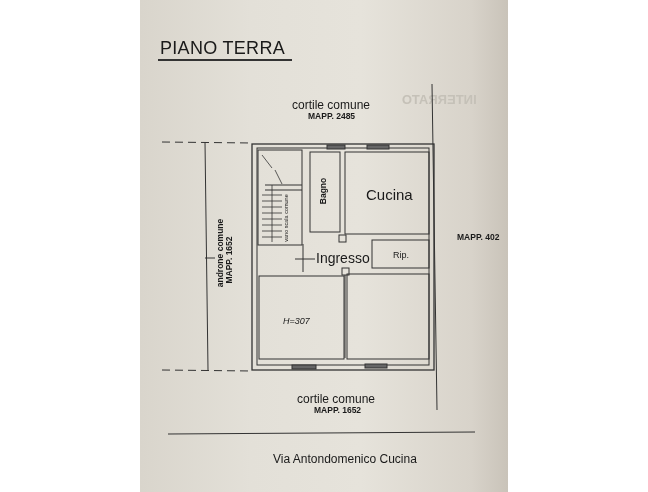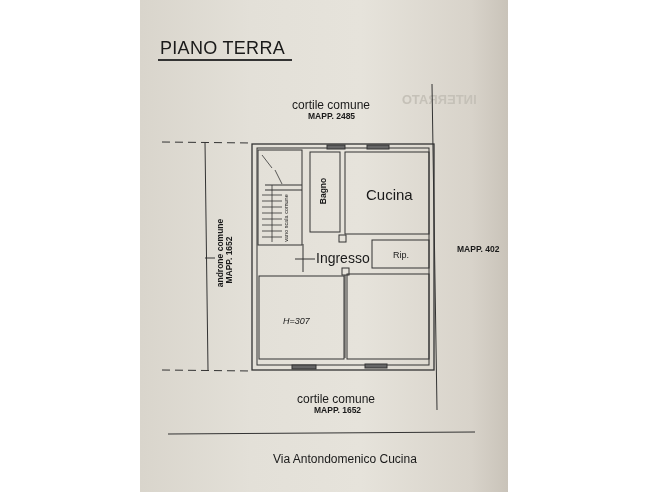--- a/index.html
+++ b/index.html
@@ -87,18 +87,18 @@
 <div class="txt b vert" style="left:310px;top:186px;">Bagno</div>
 <div class="txt s" style="left:366px;top:186px;font-size:15px;">Cucina</div>
 <div class="txt vert" style="left:262px;top:215px;font-size:5.5px;">vano scala comune</div>
 <div class="txt s" style="left:316px;top:250px;font-size:14px;">Ingresso</div>
 <div class="txt s" style="left:393px;top:250px;font-size:9px;">Rip.</div>
 <div class="txt s" style="left:283px;top:316px;font-size:9px;font-style:italic;">H=307</div>
 
 <div class="txt b vert" style="left:186px;top:248px;">androne comune</div>
 <div class="txt b vert" style="left:205px;top:255px;">MAPP. 1652</div>
 
-<div class="txt b" style="left:457px;top:244px;">MAPP. 402</div>
+<div class="txt b" style="left:457px;top:232px;">MAPP. 402</div>
 
 <div class="txt s" style="left:297px;top:392px;">cortile comune</div>
 <div class="txt b" style="left:314px;top:405px;">MAPP. 1652</div>
 
 <div class="txt s" style="left:273px;top:452px;">Via Antondomenico Cucina</div>
 
 </body></html>

